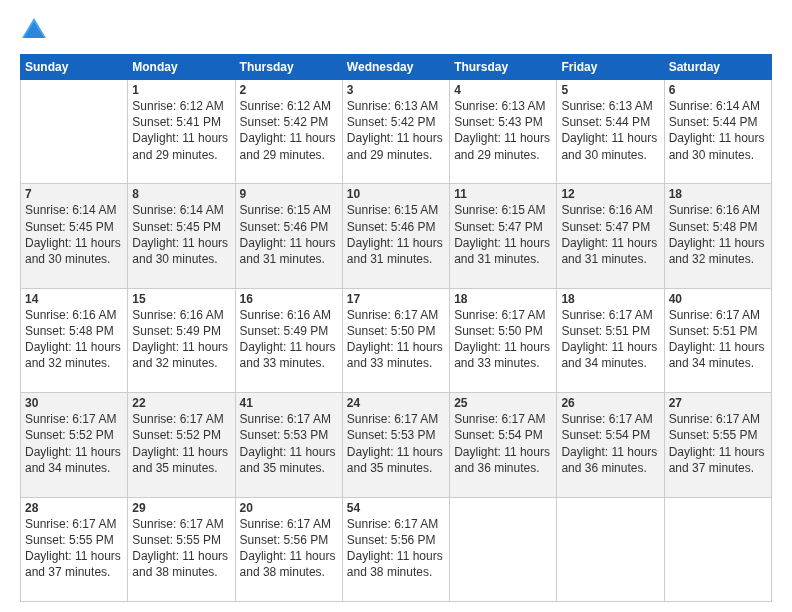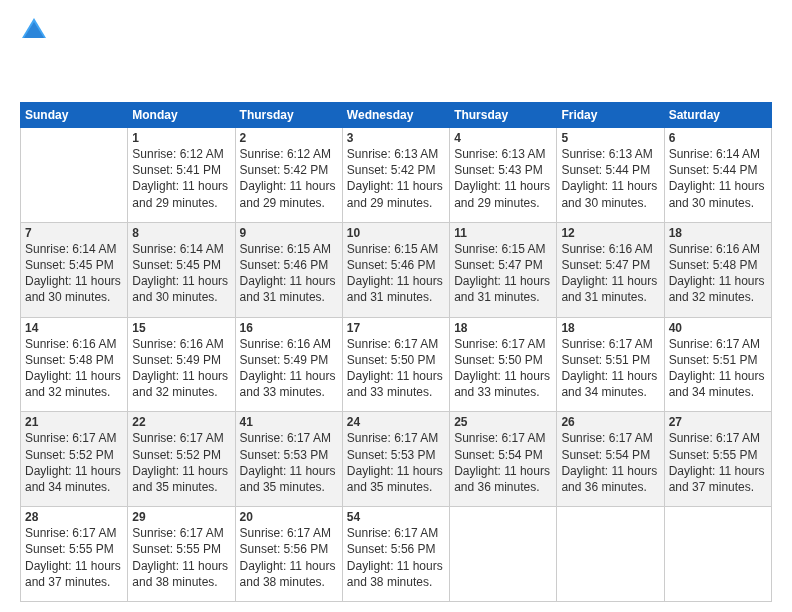--- a/index.html
+++ b/index.html
@@ -9,21 +9,20 @@
       width: 792px;
       height: 612px;
       overflow: hidden;
     }
     .page {
       width: 792px;
       height: 612px;
       padding: 16px 20px 10px 20px;
       display: flex;
       flex-direction: column;
-      gap: 48px;
     }
     .header {
       display: flex;
       justify-content: space-between;
       align-items: flex-start;
       margin-bottom: 10px;
     }
     .logo {
       display: flex;
       align-items: center;
@@ -280,21 +279,21 @@
           <td>
             <span class="day-number">40</span>
             <div class="day-info" style="white-space: pre-line;">Sunrise: 6:17 AM
 Sunset: 5:51 PM
 Daylight: 11 hours
 and 34 minutes.</div>
           </td>
         </tr>
         <tr class="row-shaded">
           <td>
-            <span class="day-number">21</span>
+            <span class="day-number">30</span>
             <div class="day-info" style="white-space: pre-line;">Sunrise: 6:17 AM
 Sunset: 5:52 PM
 Daylight: 11 hours
 and 34 minutes.</div>
           </td>
           <td>
             <span class="day-number">22</span>
             <div class="day-info" style="white-space: pre-line;">Sunrise: 6:17 AM
 Sunset: 5:52 PM
 Daylight: 11 hours

